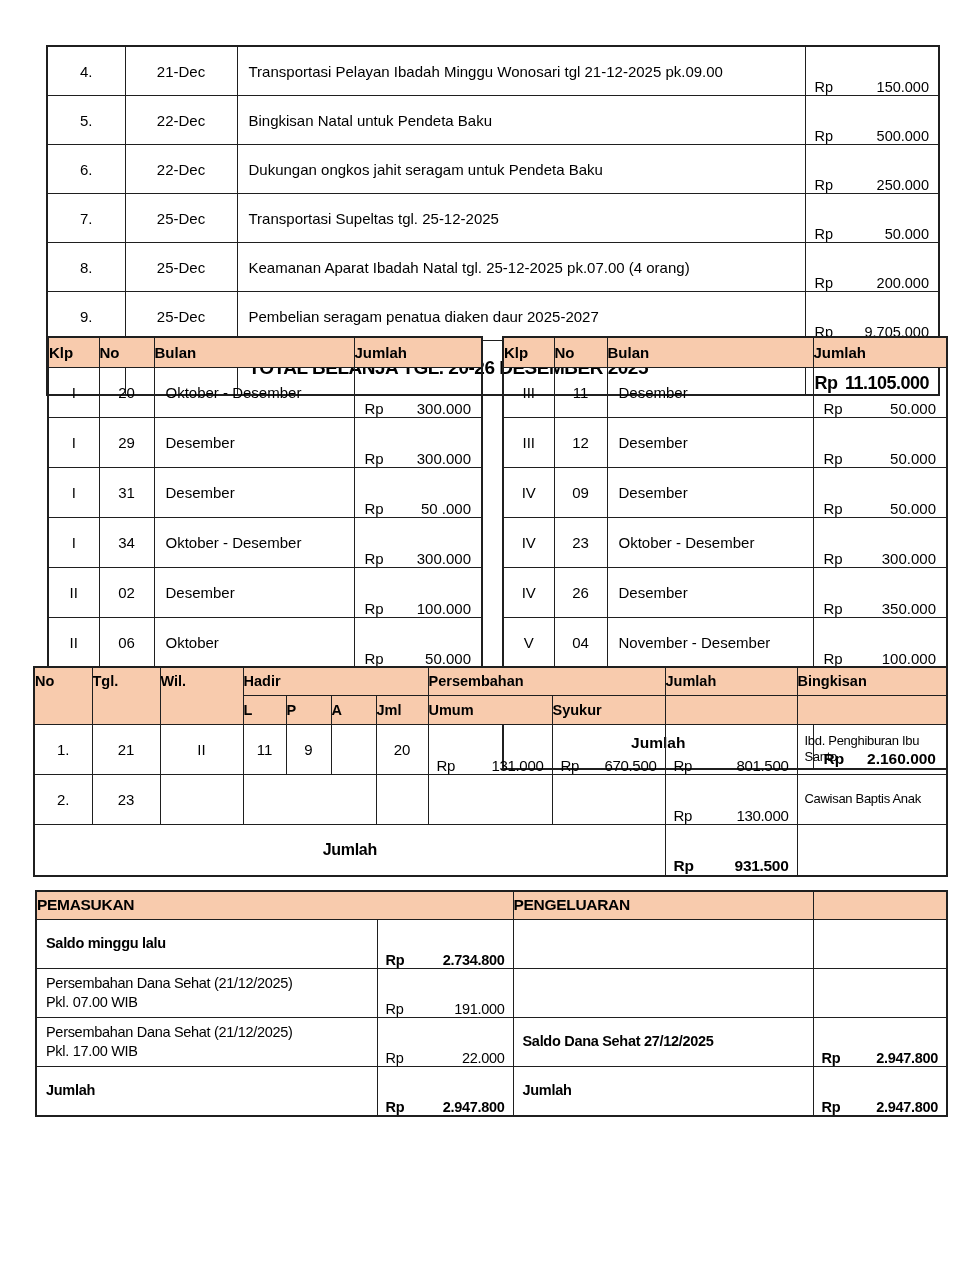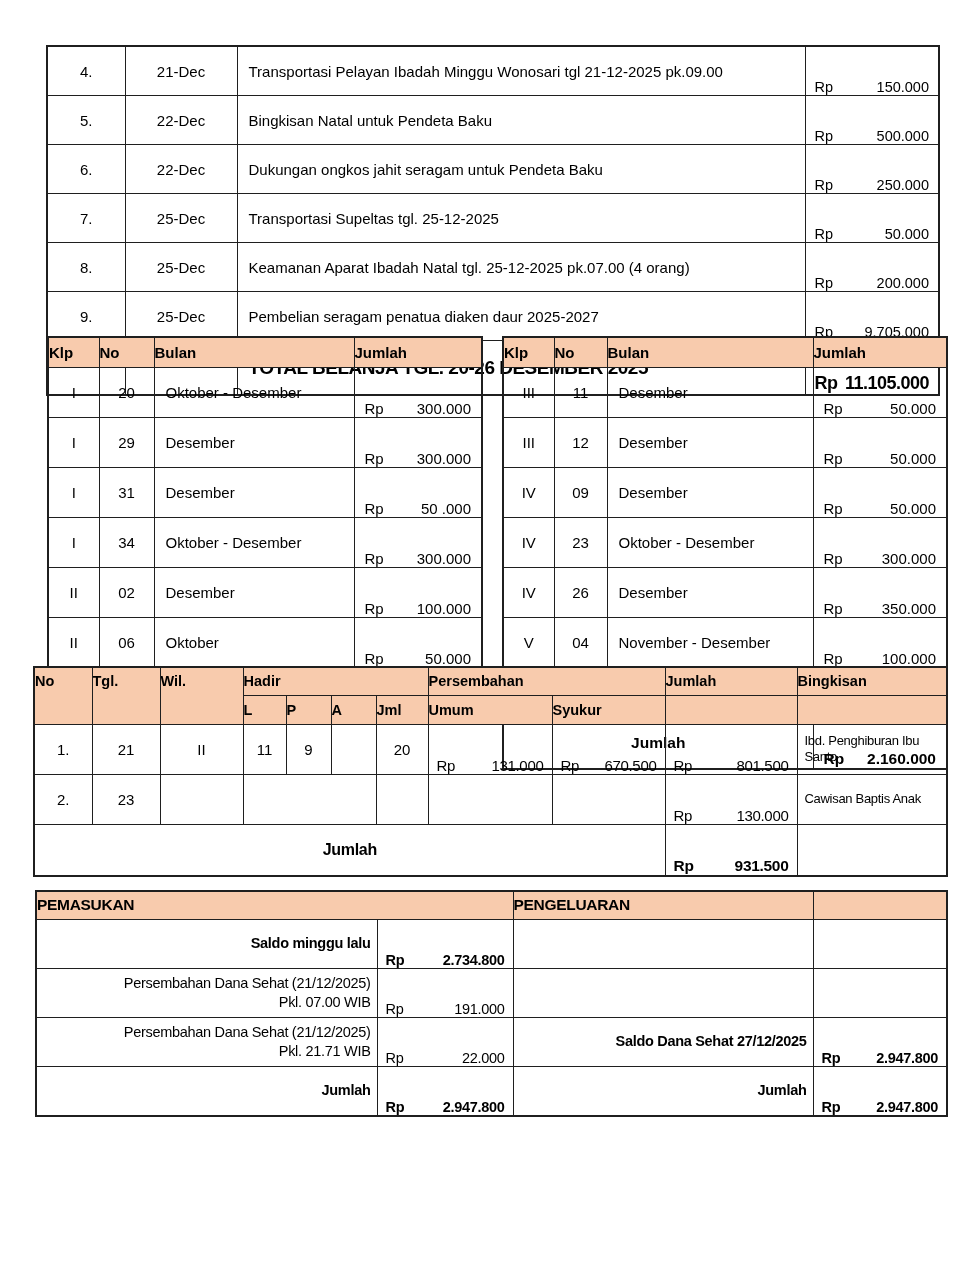--- a/index.html
+++ b/index.html
@@ -45,21 +45,21 @@
   .dtab .vtop { vertical-align:top; padding-top:5px; }
   .dtab .amtbox { padding:0 8px; letter-spacing:-0.3px; }
   .dtab .ket { font-size:13px; line-height:16px; padding:2px 8px 2px 7px; letter-spacing:-0.3px; text-align:left; }
   .dtab .total-cell { font-weight:bold; font-size:16px; text-align:center; letter-spacing:-0.3px; }
   .dtab .total-amt { font-weight:bold; font-size:15.5px; }
 
   
   .etab { left:35px; top:890px; }
   .etab td { font-size:14.5px; letter-spacing:-0.3px; }
   .etab .hdr { font-size:15.5px; }
-  .etab .lbl { text-align:right; padding:2px 6px 2px 9px; line-height:19px; }
+  .etab .lbl { text-align:left; padding:2px 6px 2px 9px; line-height:19px; }
   .etab .amtbox { padding:0 8px; }
   .etab .nbr { border-right:none; }
   .etab .nbl { border-left:none; }
 </style>
 </head>
 <body>
 
 <div class="page">
 
   <table class="t exp">
@@ -476,21 +476,21 @@
               <span>Rp</span>
               <span>191.000</span>
             </div>
           </td>
       <td></td>
       <td></td>
     </tr>
     <tr style="height:48px">
       <td class="lbl">
             <div>Persembahan Dana Sehat (21/12/2025)</div>
-            <div>Pkl. 21.71 WIB</div>
+            <div>Pkl. 17.00 WIB</div>
           </td>
       <td>
             <div class="amtbox">
               <span>Rp</span>
               <span>22.000</span>
             </div>
           </td>
       <td class="lbl bold">Saldo Dana Sehat 27/12/2025</td>
       <td>
             <div class="amtbox bold">

